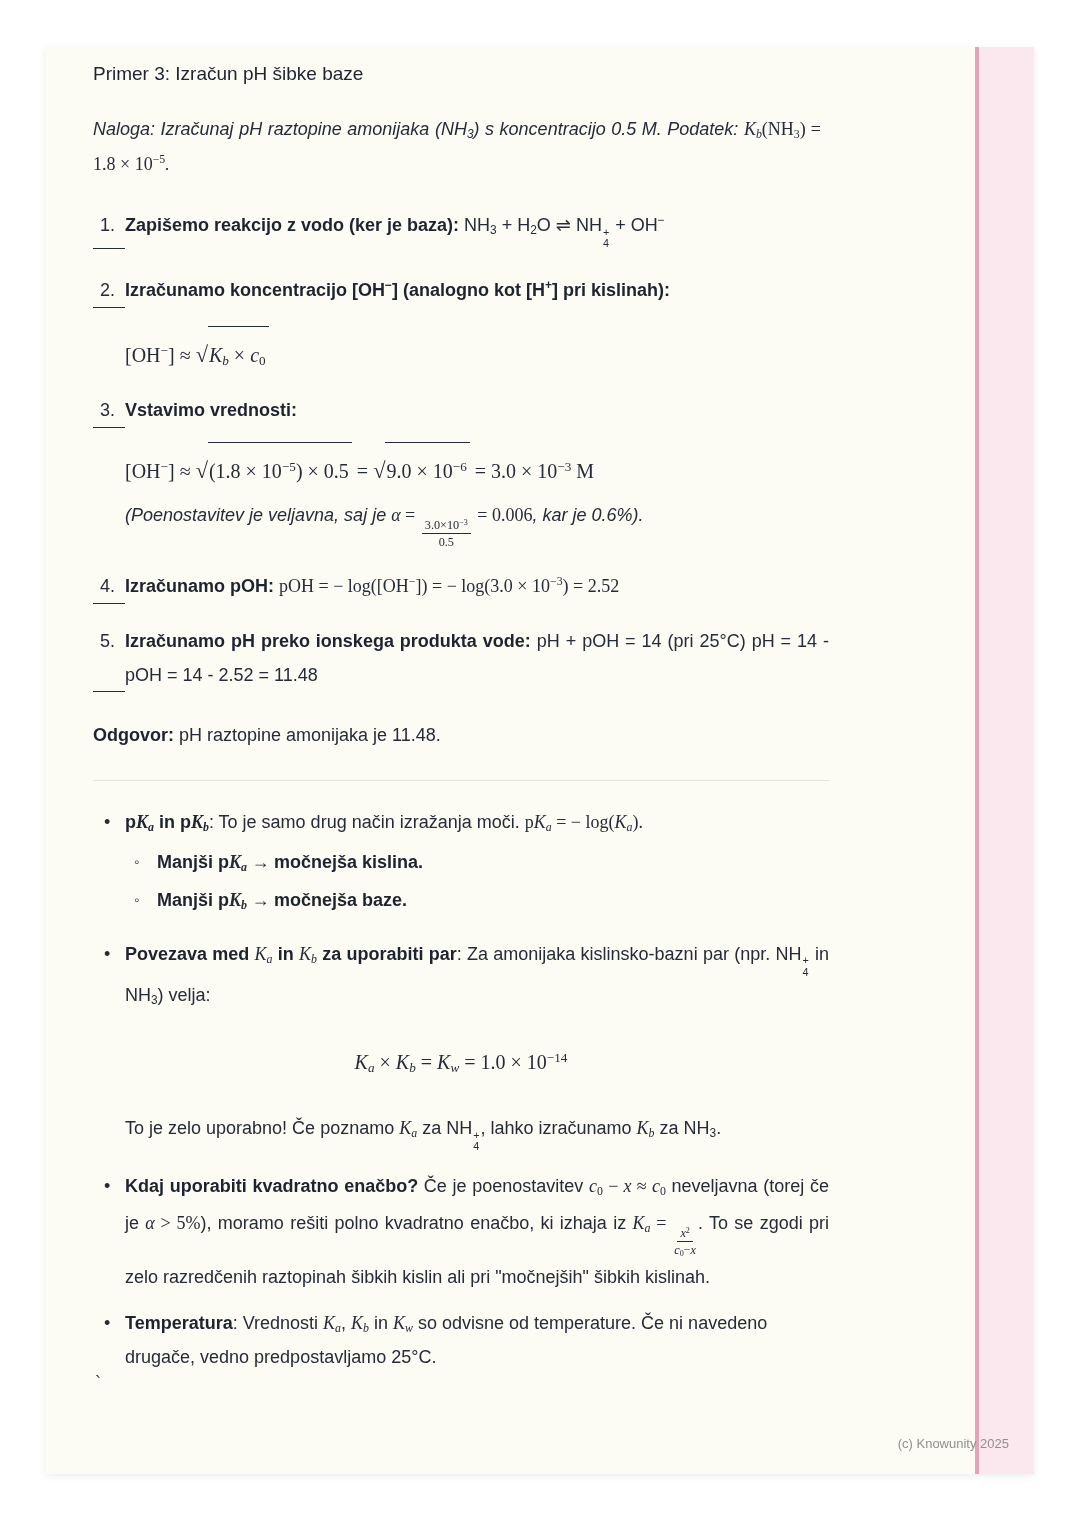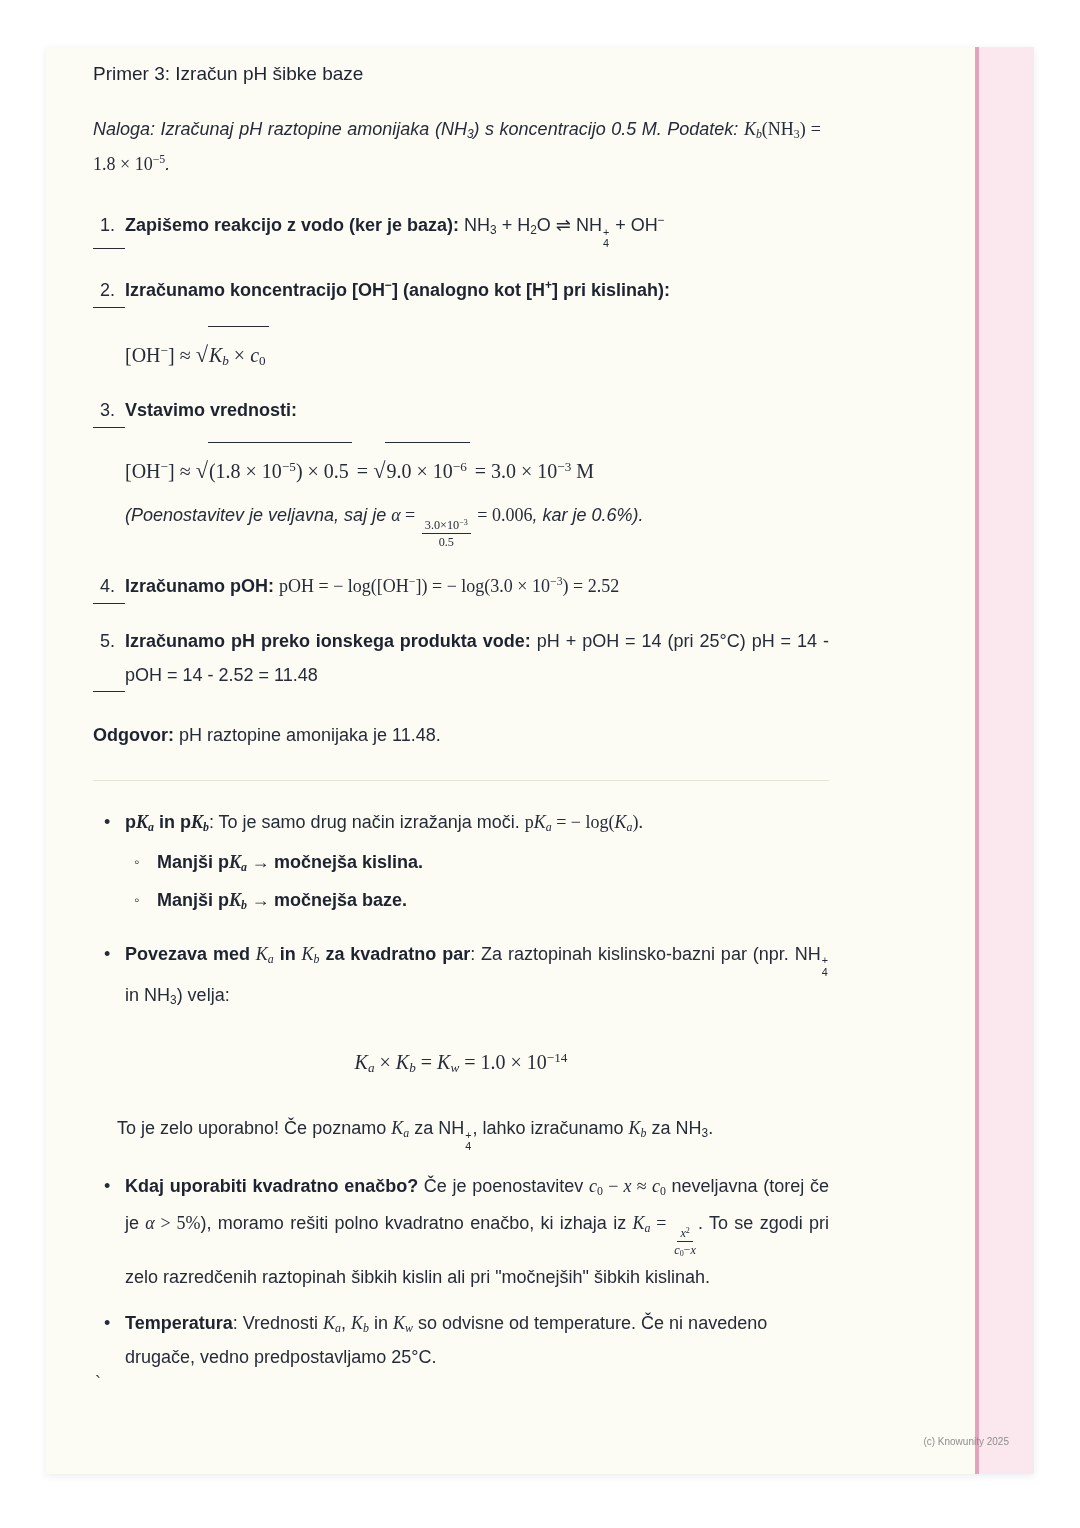--- a/index.html
+++ b/index.html
@@ -37,21 +37,21 @@
   .subnote{display:flex;font-size:18px;line-height:34px;margin-left:32px;font-weight:700;}
   .subnote .marker2{width:32px;flex:0 0 32px;padding-left:9px;box-sizing:border-box;
     font-weight:400;font-size:15px;}
   .just{text-align:justify;}
   .lh35{line-height:35px;}
   .lh37{line-height:37px;}
   .eq-center{margin:30px 0 0 0;text-align:center;
     font-family:"Liberation Serif","DejaVu Serif",serif;font-size:20px;line-height:38px;}
   .para{margin:30px 0 0 0;font-size:18px;line-height:34px;}
   .stray{position:absolute;left:49px;top:1326px;font-size:18px;color:#3a3f4c;}
-  .footer{position:absolute;right:25px;top:1389px;font-size:10px;color:#8f8f8f;margin-left:32px;}
+  .footer{position:absolute;right:25px;top:1389px;font-size:13px;color:#8f8f8f;margin-left:32px;}
 
   
   .b{font-weight:700;color:#1e2330;}
   .i{font-style:italic;}
   .m{font-family:"Liberation Serif","DejaVu Serif",serif;font-style:normal;}
   .mi{font-family:"Liberation Serif","DejaVu Serif",serif;font-style:italic;}
   sub{font-size:.66em;vertical-align:-0.22em;line-height:0;}
   sup{font-size:.66em;vertical-align:.55em;line-height:0;}
   .stack{display:inline-flex;flex-direction:column;align-items:center;
     font-size:.6em;line-height:1.05;vertical-align:-0.42em;margin:0 1px;}
@@ -127,29 +127,29 @@
       <div class="nbody"><span class="b">Manjši p</span><span class="mi">K</span><sub class="mi">a</sub><span class="m"> → </span><span class="b">močnejša kislina.</span></div>
     </div>
 
     <div class="subnote" style="margin-top:4px;">
       <span class="marker2">◦</span>
       <div class="nbody"><span class="b">Manjši p</span><span class="mi">K</span><sub class="mi">b</sub><span class="m"> → </span><span class="b">močnejša baze.</span></div>
     </div>
 
     <div class="note mt20 lh35">
       <span class="marker">•</span>
-      <div class="nbody just"><span class="b">Povezava med </span><span class="mi">K</span><sub class="mi">a</sub><span class="b"> in </span><span class="mi">K</span><sub class="mi">b</sub><span class="b"> za kvadratno par</span><span>: Za raztopinah kislinsko-bazni par (npr. NH</span><span class="stack">
+      <div class="nbody just"><span class="b">Povezava med </span><span class="mi">K</span><sub class="mi">a</sub><span class="b"> in </span><span class="mi">K</span><sub class="mi">b</sub><span class="b"> za uporabiti par</span><span>: Za amonijaka kislinsko-bazni par (npr. NH</span><span class="stack">
             <span class="st-t">+</span>
             <span class="st-b">4</span>
           </span><span> in NH</span><sub>3</sub><span>) velja:</span></div>
     </div>
 
     <div class="eq-center"><span class="mi">K</span><sub class="mi">a</sub><span class="m"> × </span><span class="mi">K</span><sub class="mi">b</sub><span class="m"> = </span><span class="mi">K</span><sub class="mi">w</sub><span class="m"> = 1.0 × 10</span><sup class="m">−14</sup></div>
 
-    <p class="para" style="margin-left:24px;"><span>To je zelo uporabno! Če poznamo </span><span class="mi">K</span><sub class="mi">a</sub><span> za NH</span><span class="stack">
+    <p class="para" style="margin-left:32px;"><span>To je zelo uporabno! Če poznamo </span><span class="mi">K</span><sub class="mi">a</sub><span> za NH</span><span class="stack">
           <span class="st-t">+</span>
           <span class="st-b">4</span>
         </span><span>, lahko izračunamo </span><span class="mi">K</span><sub class="mi">b</sub><span> za NH</span><sub>3</sub><span>.</span></p>
 
     <div class="note lh37" style="margin-top:16px;">
       <span class="marker">•</span>
       <div class="nbody just"><span class="b">Kdaj uporabiti kvadratno enačbo?</span><span> Če je poenostavitev </span><span class="mi">c</span><sub class="m">0</sub><span class="m"> − </span><span class="mi">x</span><span class="m"> ≈ </span><span class="mi">c</span><sub class="m">0</sub><span> neveljavna (torej če je </span><span class="mi">α</span><span class="m"> &gt; 5%</span><span>), moramo rešiti polno kvadratno enačbo, ki izhaja iz </span><span class="mi">K</span><sub class="mi">a</sub><span class="m"> = </span><span class="frac">
             <span class="num"><span class="mi">x</span><sup class="m">2</sup></span>
             <span class="den"><span class="mi">c</span><sub class="m">0</sub><span class="m">−</span><span class="mi">x</span></span>
           </span><span>. To se zgodi pri zelo razredčenih raztopinah šibkih kislin ali pri "močnejših" šibkih kislinah.</span></div>

